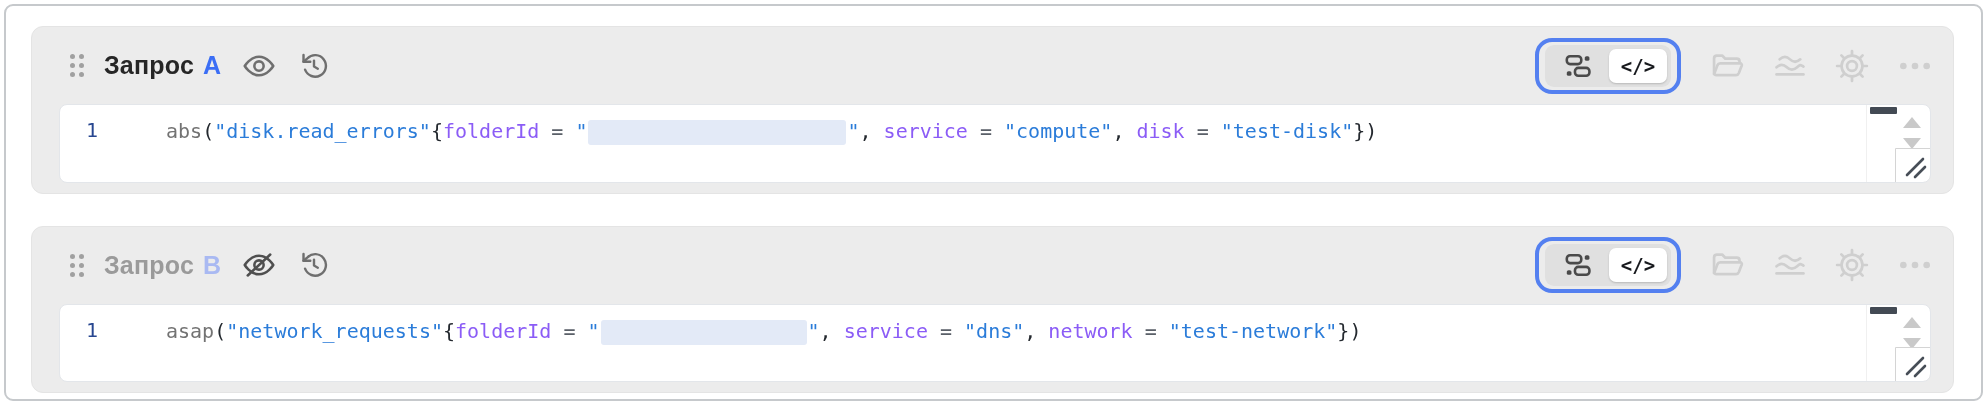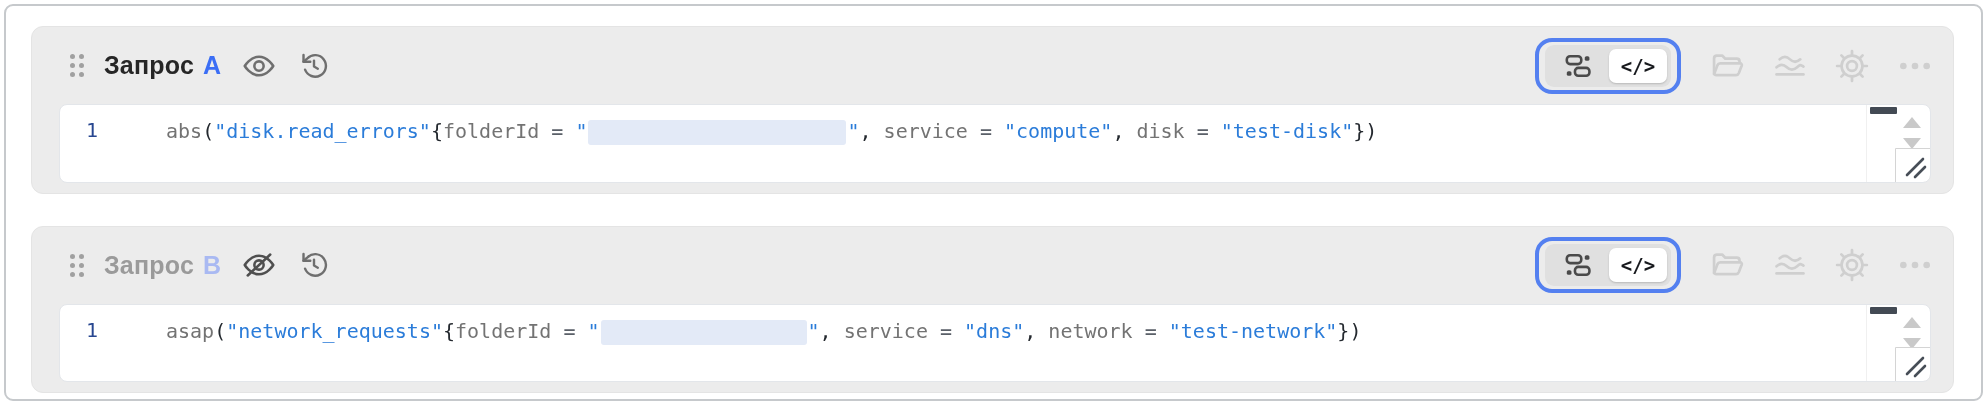--- a/index.html
+++ b/index.html
@@ -34,21 +34,21 @@
 
   
   .editor{position:relative;flex:1;margin:0 22px 10px 27px;background:#fff;
           border:1px solid #e3e6ea;border-radius:8px;box-sizing:border-box;
           display:flex;align-items:flex-start;overflow:hidden;}
   .gutter{width:106px;box-sizing:border-box;padding:13px 0 0 26px;
           font-family:"DejaVu Sans Mono",monospace;font-size:20px;color:#274690;}
   .code-line{flex:1;padding:13px 70px 0 0;font-family:"DejaVu Sans Mono",monospace;
              font-size:20px;white-space:pre;line-height:26px;}
   .tk-fn{color:#737373}.tk-str{color:#2b7cd9}.tk-pn{color:#24292f}
-  .tk-id{color:#737373}.tk-op{color:#5a6068}
+  .tk-id{color:#8b5cf6}.tk-op{color:#5a6068}
   .tk-gap{display:inline-block;background:#e3eaf7;border-radius:3px;height:25px;vertical-align:middle;margin:0 1px;}
 
   .scrollzone{position:absolute;top:0;right:0;bottom:0;width:63px;border-left:1px solid #f0f0f0;}
   .sb-thumb{position:absolute;top:2px;left:3px;width:27px;height:7px;background:#434a54;border-radius:1px;}
   .sb-arrows{position:absolute;top:12px;right:9px;display:flex;flex-direction:column;gap:10px;}
   .tri-up{width:0;height:0;border-left:9px solid transparent;border-right:9px solid transparent;border-bottom:11px solid #c9c9c9;}
   .tri-down{width:0;height:0;border-left:9px solid transparent;border-right:9px solid transparent;border-top:11px solid #c9c9c9;}
   .grip{position:absolute;right:-1px;bottom:-1px;width:36px;height:35px;background:#fff;border:1px solid #d4d4d4;
         border-bottom-right-radius:8px;display:flex;align-items:flex-end;justify-content:flex-end;box-sizing:border-box;}
 </style>

